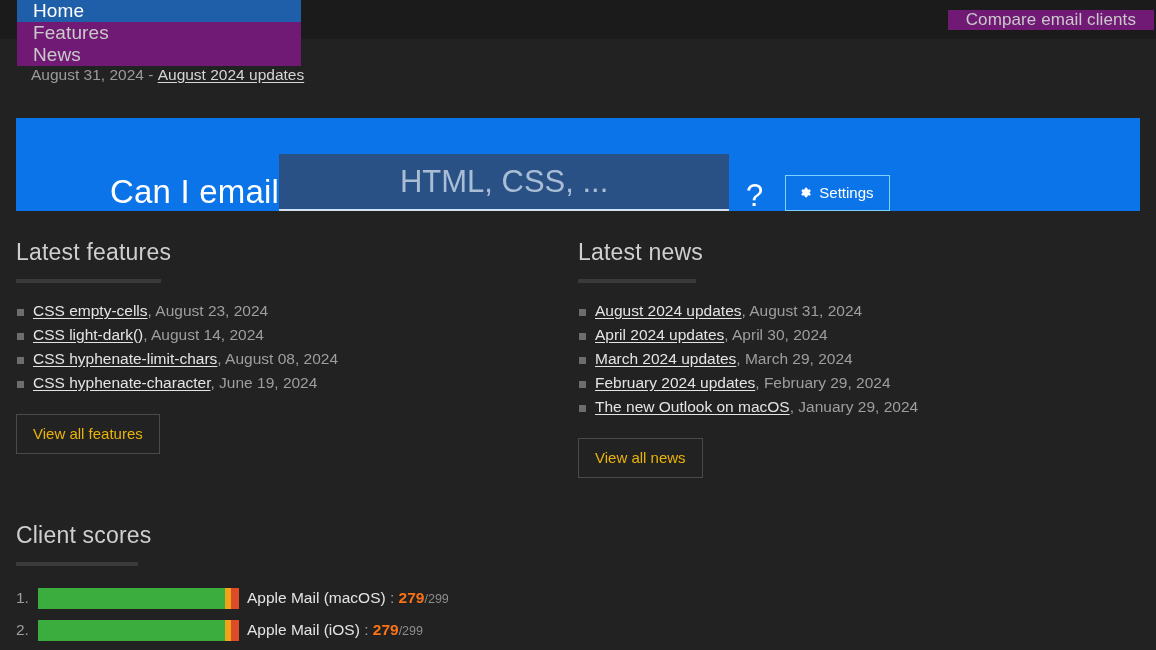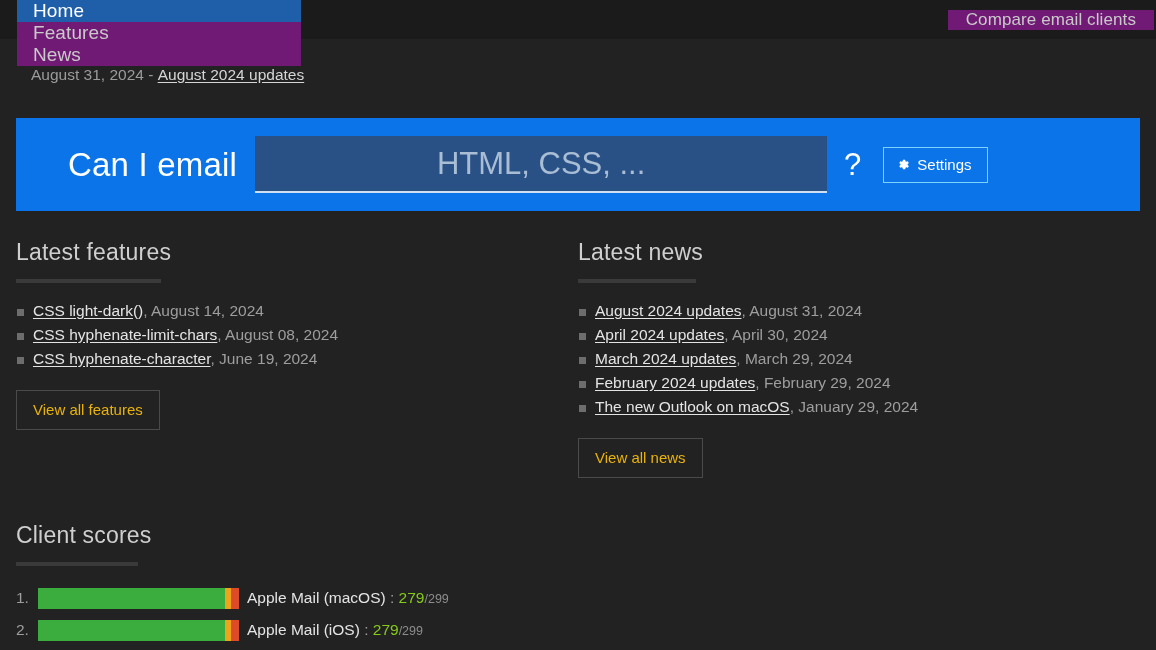--- a/index.html
+++ b/index.html
@@ -75,34 +75,33 @@
 
   
   .banner-wrap {
     padding: 0 16px;
     margin-top: 79px;
   }
   .banner {
     background: #0a74e8;
     height: 93px;
     display: flex;
-    align-items: center;
-    padding-left: 52px;
+    align-items: flex-end;
+    padding-left: 94px;
     box-sizing: border-box;
   }
   .banner-title {
     font-size: 33px;
     color: #ffffff;
     font-weight: 400;
     letter-spacing: .2px;
     white-space: nowrap;
   }
   .search-box {
-    margin-left: 18px;
-    width: 572px;
+    width: 450px;
     height: 57px;
     background: #2a5185;
     border: none;
     border-bottom: 2px solid #cfe0f3;
     box-sizing: border-box;
     color: #c3cfdd;
     font-family: "Liberation Sans", sans-serif;
     font-size: 31px;
     text-align: center;
     outline: none;
@@ -234,21 +233,21 @@
   }
   .bar .seg-green { background: #3bad3f; }
   .bar .seg-amber { background: #f0a41c; }
   .bar .seg-red   { background: #dd4b28; }
   .score-label {
     font-size: 15.5px;
     color: #e4e4e4;
     white-space: nowrap;
   }
   .score-sep { color: #9e9e9e; }
-  .score-num { color: #84cc16; }
+  .score-num { color: #f97316; font-weight: bold; }
   .score-den { color: #8d8d8d; font-size: 12.5px; }
 </style>
 </head>
 <body>
 
 <div class="topnav">
   <div class="nav-left">
     <div class="nav-tab active">
       <span>Home</span>
     </div>
@@ -285,20 +284,21 @@
     </button>
   </div>
 </div>
 
 <div class="columns">
 
   <div class="col">
     <h2 class="sec-head">Latest features</h2>
     <div class="sec-rule rule-features"></div>
     <ul class="entries">
+      <li><a>CSS empty-cells</a><span class="nolink"></span><span>, August 23, 2024</span></li>
       <li><a>CSS light-dark</a><span class="nolink">()</span><span>, August 14, 2024</span></li>
       <li><a>CSS hyphenate-limit-chars</a><span class="nolink"></span><span>, August 08, 2024</span></li>
       <li><a>CSS hyphenate-character</a><span class="nolink"></span><span>, June 19, 2024</span></li>
     </ul>
     <button class="viewall">View all features</button>
   </div>
 
   <div class="col">
     <h2 class="sec-head">Latest news</h2>
     <div class="sec-rule rule-news"></div>

